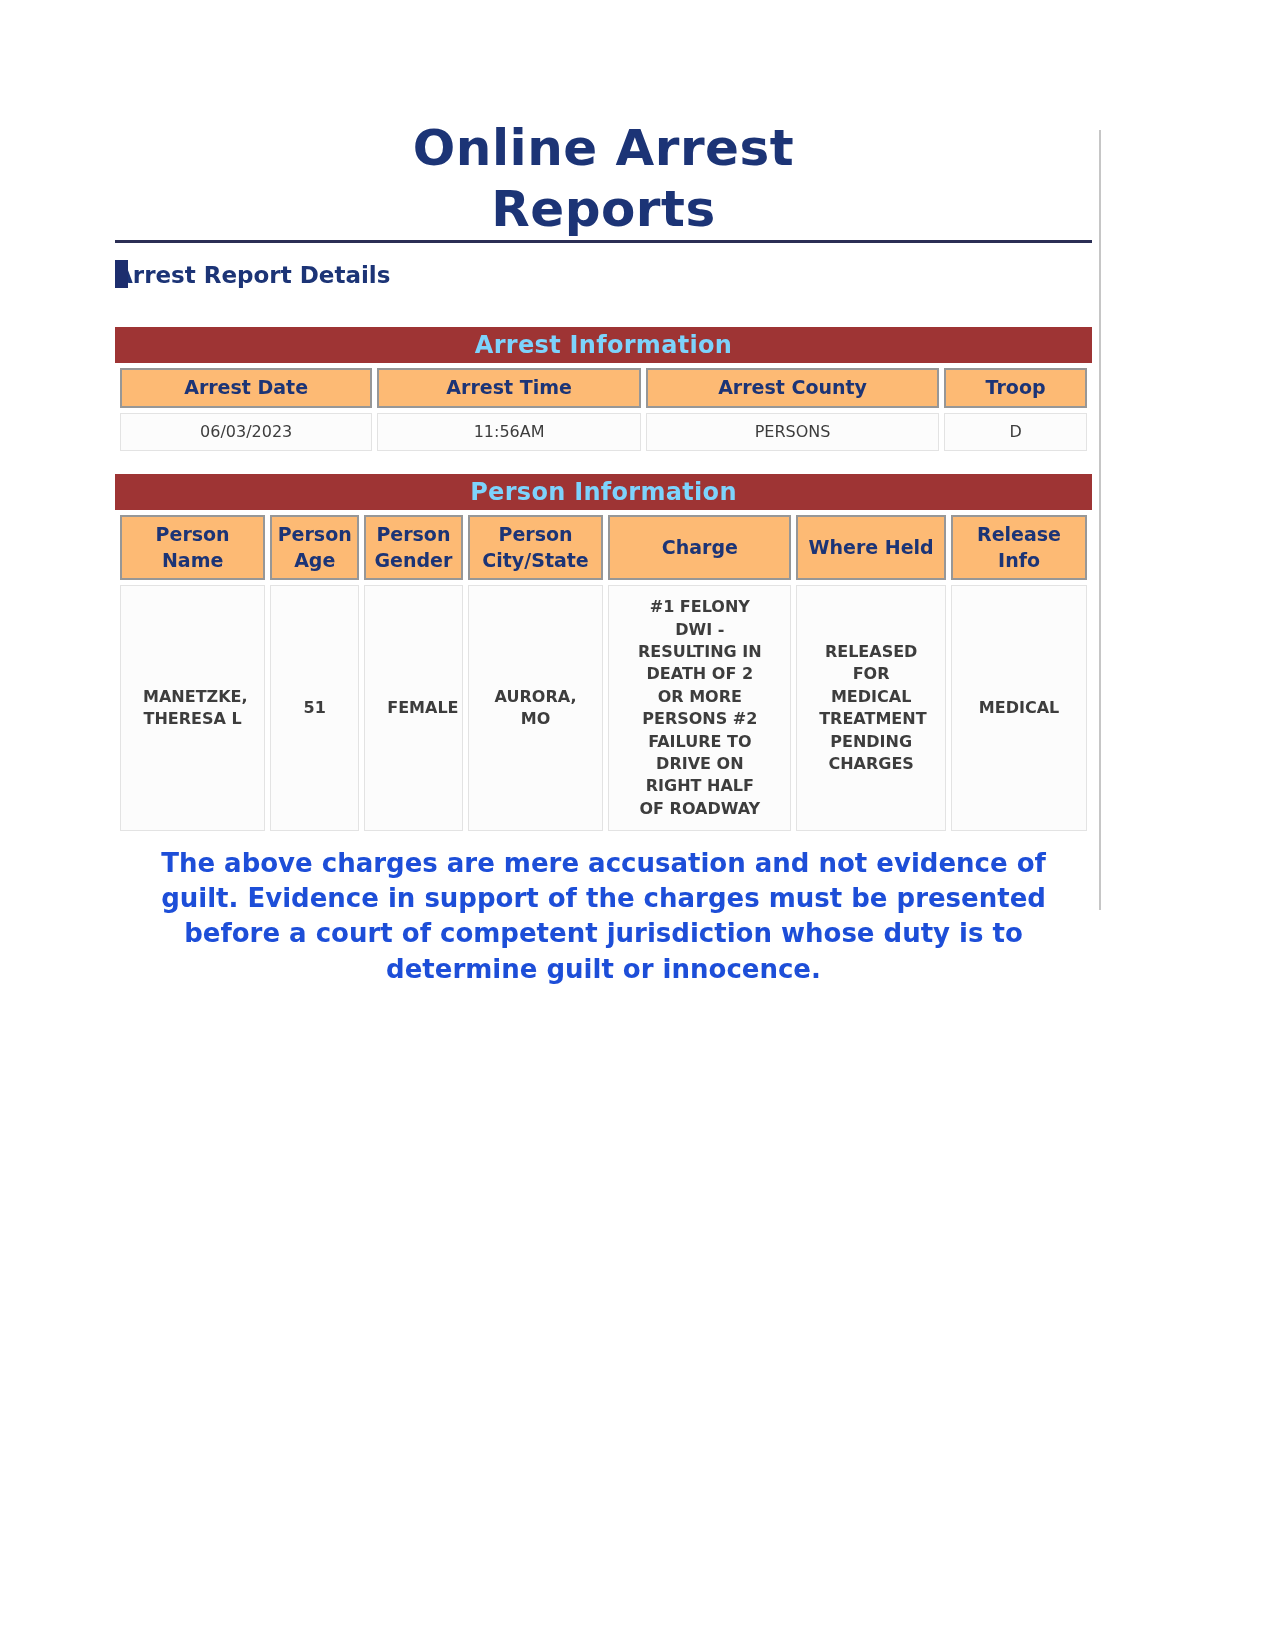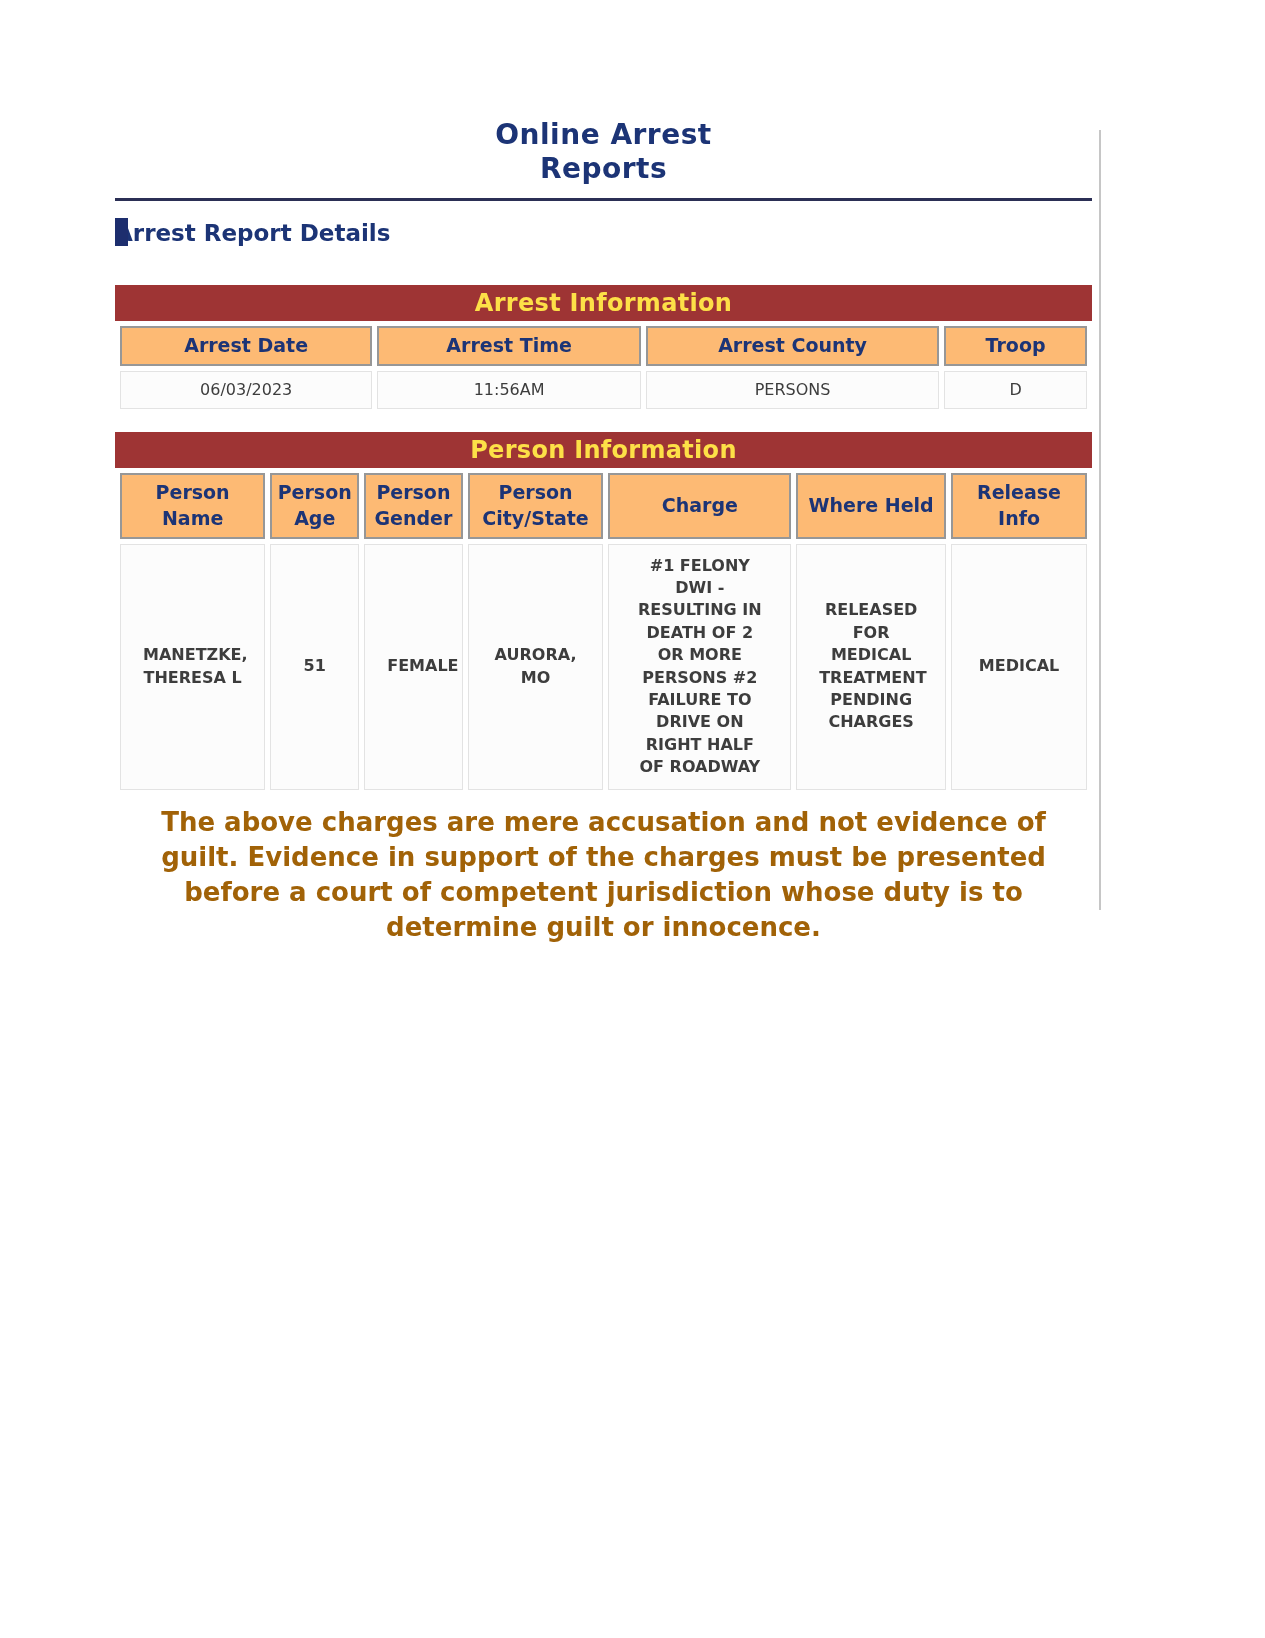--- a/index.html
+++ b/index.html
@@ -17,25 +17,24 @@
   .content {
     position: absolute;
     left: 115px;
     top: 118px;
     width: 977px;
   }
 
   .page-title {
     text-align: center;
     color: #1c3476;
-    font-size: 28px;
+    font-size: 50px;
     font-weight: bold;
     line-height: 1.22;
     letter-spacing: 0.5px;
-    padding-bottom: 12px;
     border-bottom: 3px solid #2b2f55;
   }
   .page-title span { display: block; }
 
   .subtitle-row { position: relative; margin-top: 5px; height: 32px; }
   .subtitle-marker {
     position: absolute; left: 0; top: 1px;
     width: 13px; height: 28px;
     background: #1d2e6e;
   }
@@ -45,21 +44,21 @@
     font-size: 23px;
     font-weight: bold;
     line-height: 32px;
     margin-top: 16px;
   }
 
   .section-bar {
     margin-top: 36px;
     height: 36px;
     background: #9e3434;
-    color: #fde047;
+    color: #7dd3fc;
     font-size: 24px;
     font-weight: bold;
     text-align: center;
     line-height: 36px;
     letter-spacing: 0.3px;
   }
   .section-bar.person { margin-top: 18px; }
 
   table.info {
     width: 100%;
@@ -86,21 +85,21 @@
     text-align: center;
     vertical-align: middle;
     padding: 6px 5px;
     line-height: 1.4;
   }
   .arrest-table td.v { padding: 7px 4px; }
   .person-table td.v { padding: 10px 22px; font-weight: bold; }
 
   .disclaimer {
     margin-top: 10px;
-    color: #a16207;
+    color: #1d4ed8;
     font-size: 26px;
     font-weight: bold;
     text-align: center;
     line-height: 1.35;
     padding: 0 4px;
   }
 
   .right-line {
     position: absolute;
     left: 1099px;

